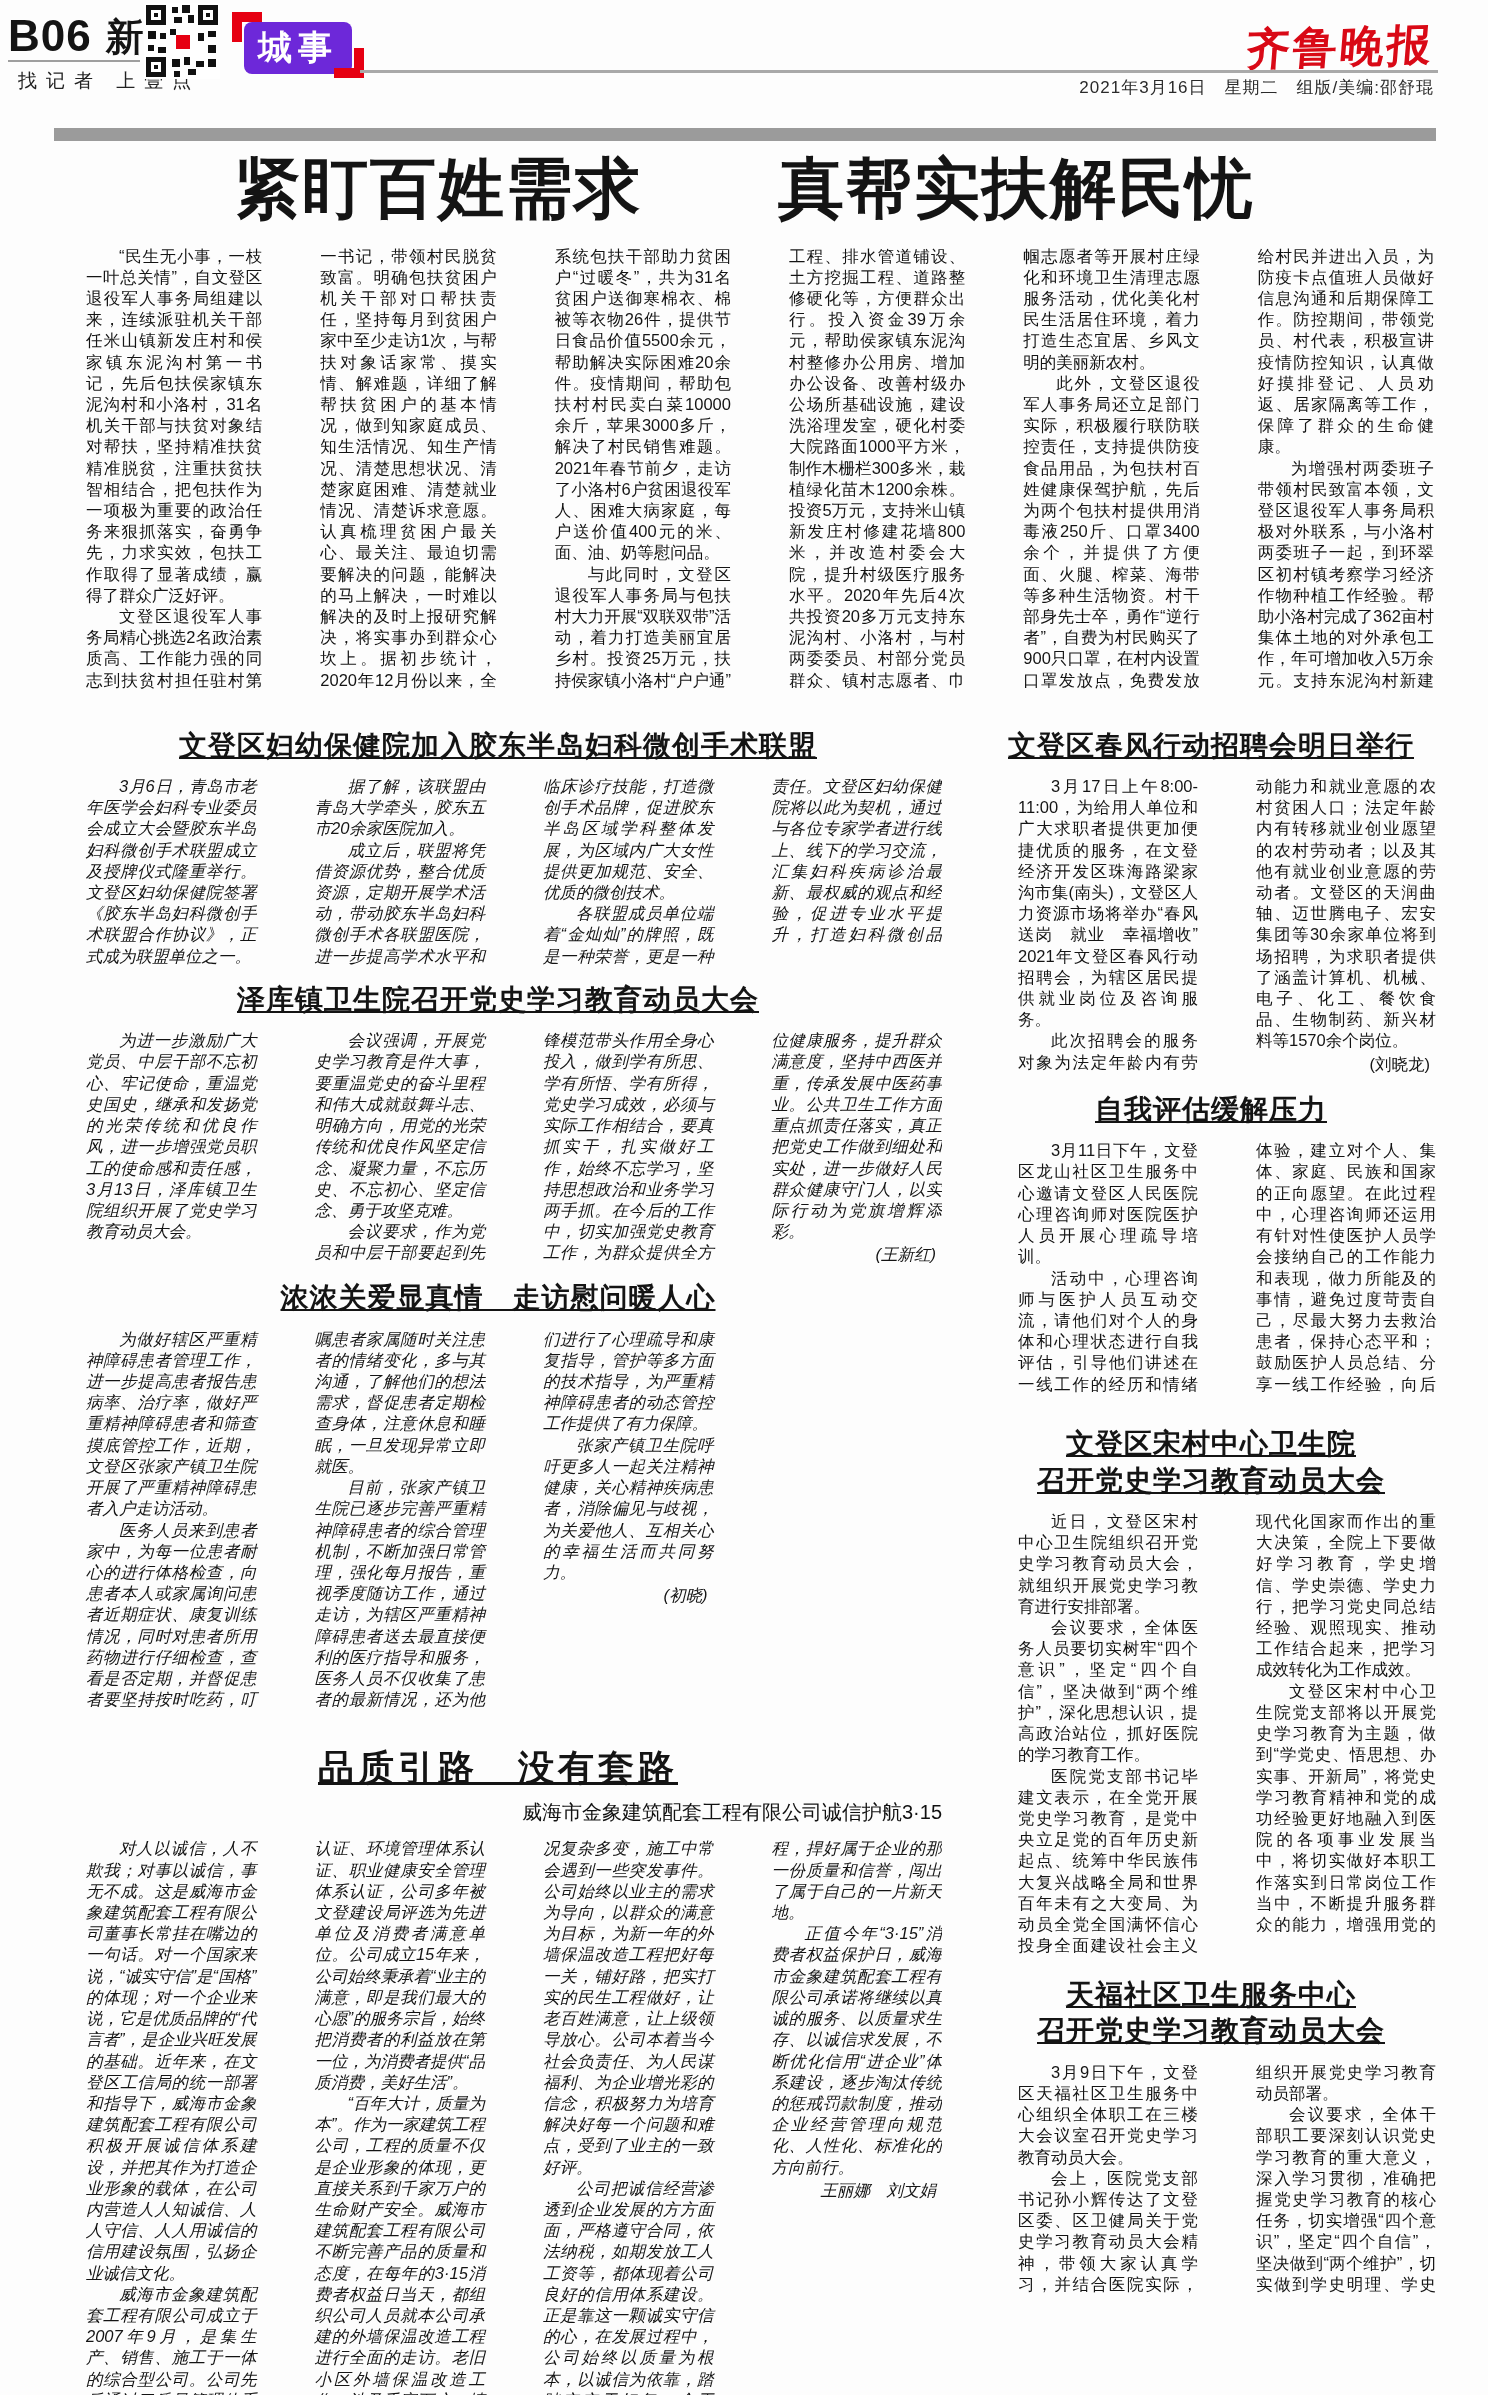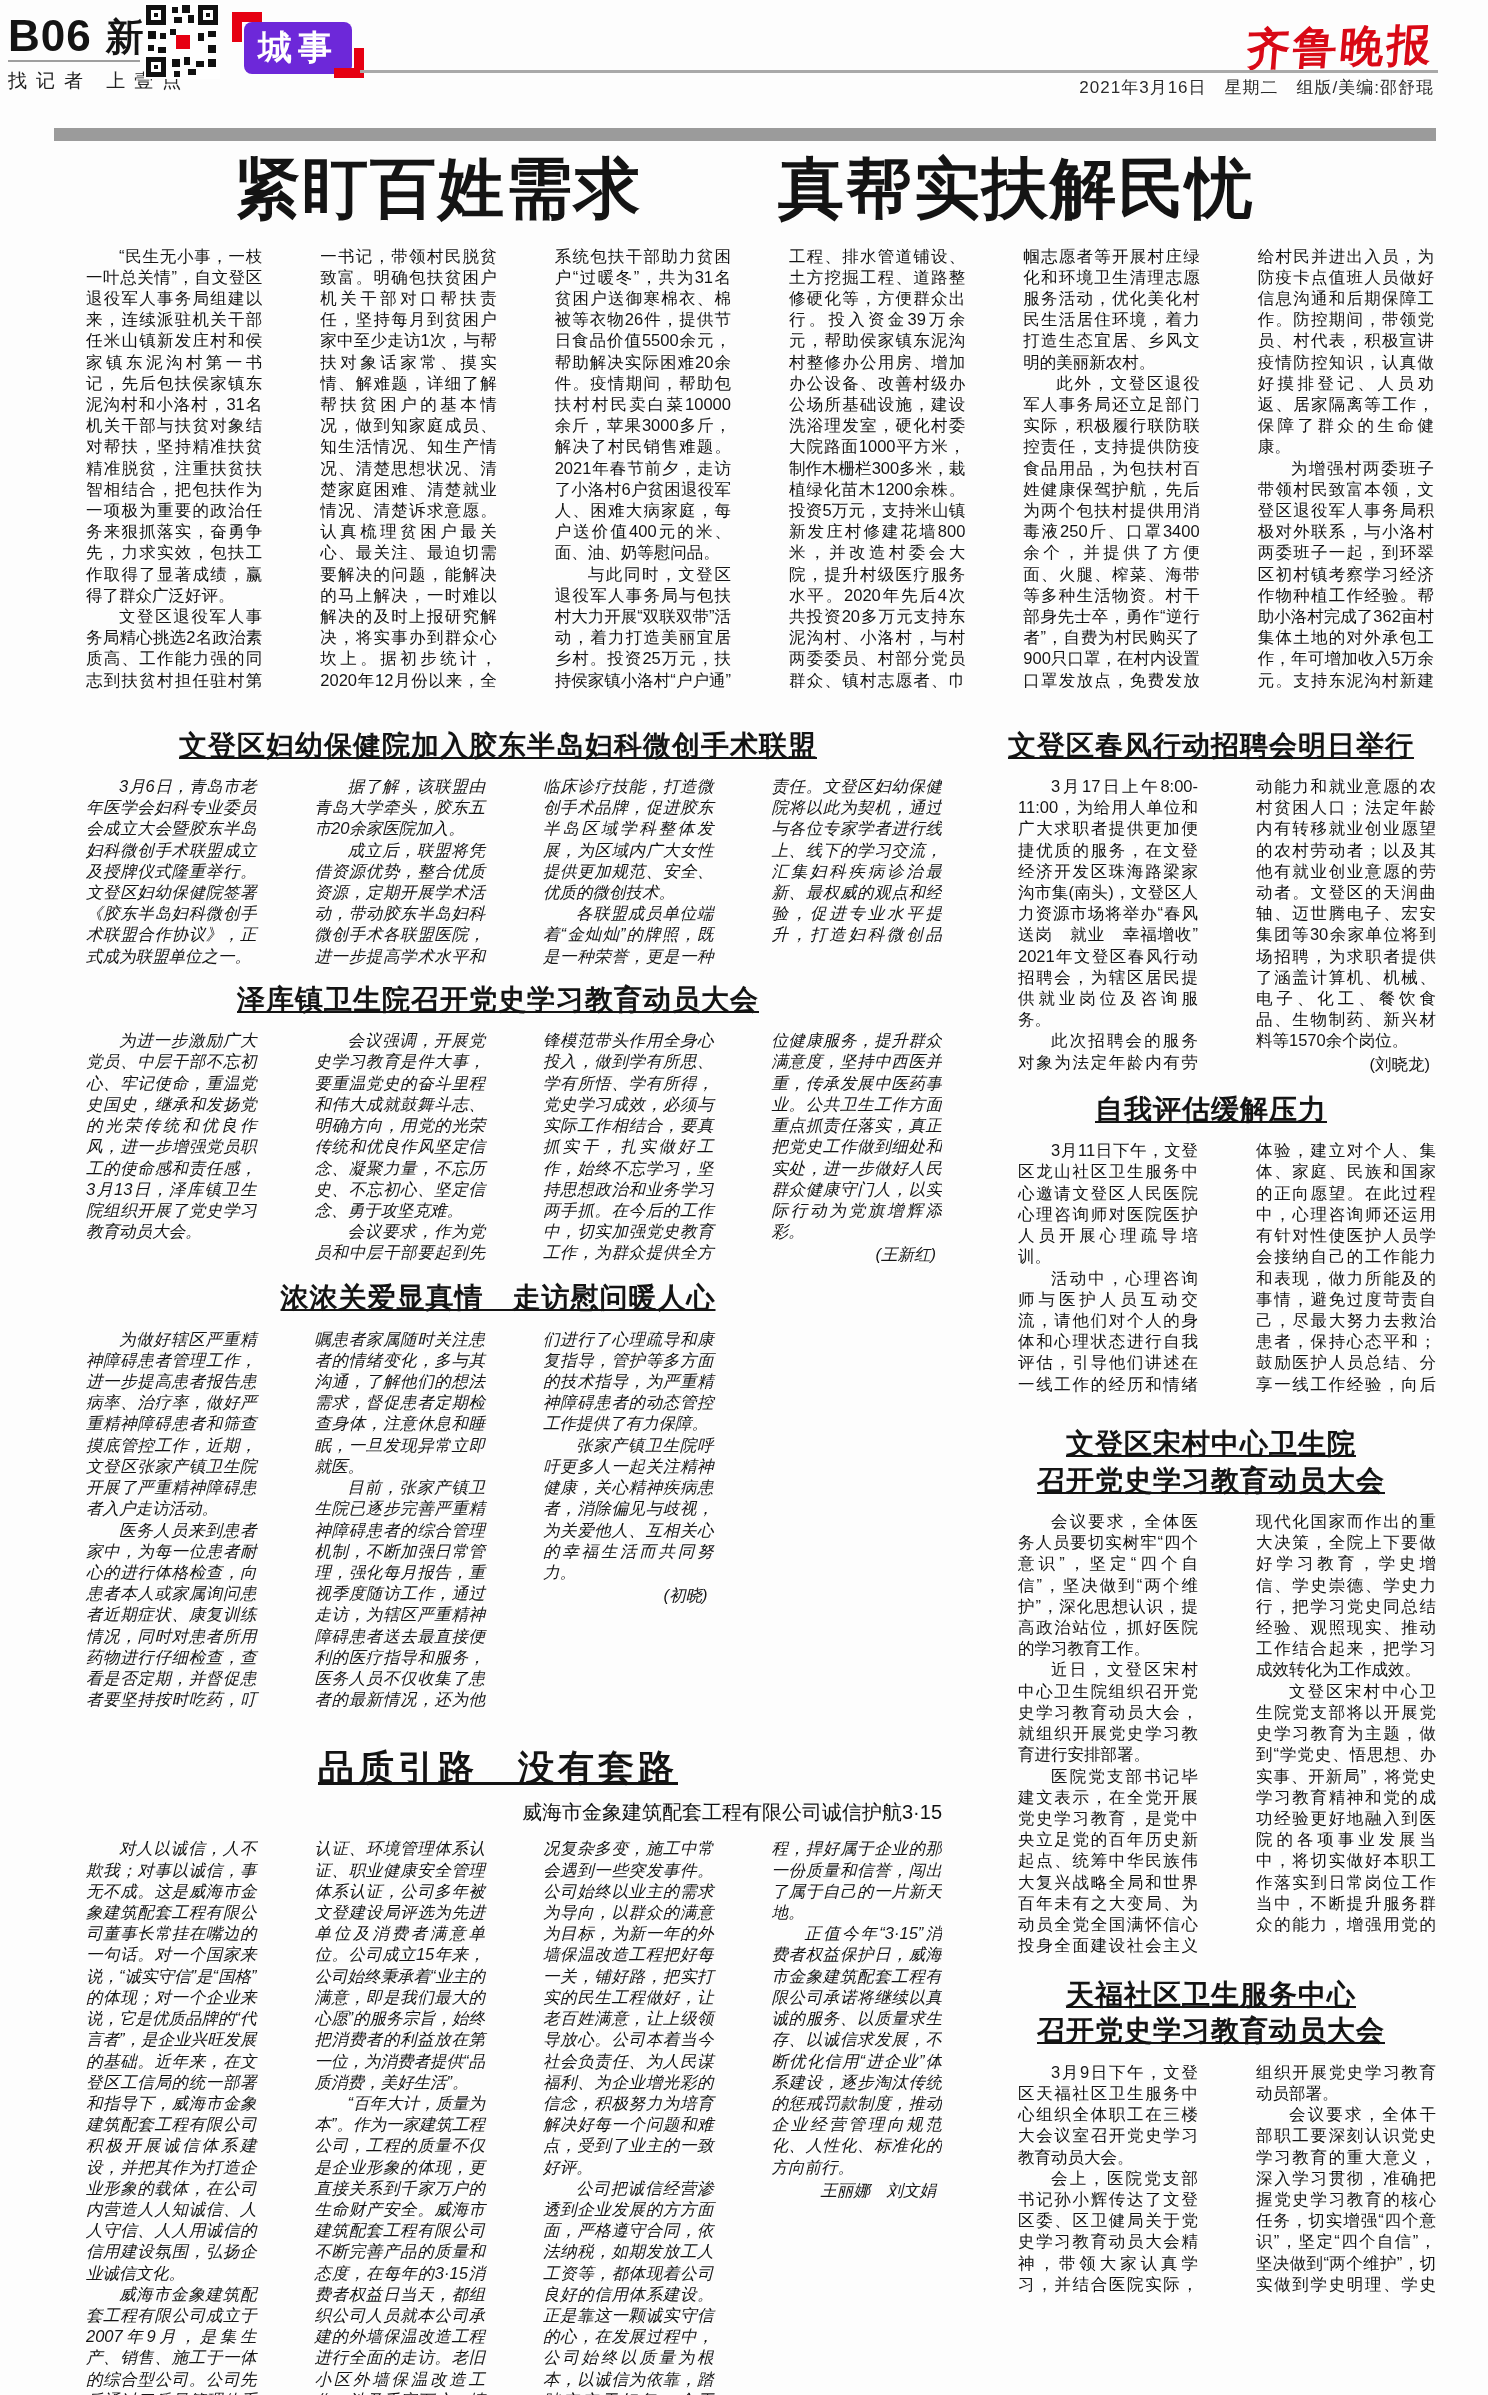--- a/index.html
+++ b/index.html
@@ -9,21 +9,21 @@
     background:#fdfdfd; color:#141414; overflow:hidden;
     font-family:"Liberation Sans","DejaVu Sans",sans-serif;
   }
   
   .masthead { position:relative; height:96px; padding:6px 52px 0 8px; }
   .mh-left { position:absolute; left:8px; top:12px; display:flex; align-items:flex-start; }
   .page-no { font-size:44px; font-weight:bold; letter-spacing:1px; line-height:48px; }
   .section-name { font-size:38px; font-weight:bold; margin-left:14px; line-height:50px; }
   .mh-vline { width:2px; height:52px; background:#9f9f9f; margin-left:12px; }
   .mh-underline { position:absolute; left:8px; top:60px; width:132px; height:2px; background:#9f9f9f; }
-  .slogan { position:absolute; left:8px; top:68px; font-size:19px; letter-spacing:9px; color:#222;text-align:center; }
+  .slogan { position:absolute; left:18px; top:68px; font-size:19px; letter-spacing:9px; color:#222;text-align:center; }
   .qr { position:absolute; left:144px; top:3px; width:76px; height:76px; }
   .badge-wrap { position:absolute; left:232px; top:12px; width:132px; height:66px; }
   .badge {
     position:absolute; left:12px; top:10px; width:108px; height:52px;
     background:#6d28d9; border-radius:8px; color:#fff; font-size:34px; font-weight:bold;
     display:flex; align-items:center; justify-content:center; letter-spacing:6px;
   }
   .corner-tl { position:absolute; left:0; top:0; width:30px; height:30px;
     border-left:10px solid #e60012; border-top:10px solid #e60012; }
   .corner-br { position:absolute; right:0; bottom:0; width:30px; height:30px;
@@ -230,22 +230,22 @@
             </div>
 
         </div>
       </div>
 
       <div class="art">
         <h2 class="art-headline">文登区宋村中心卫生院
 召开党史学习教育动员大会</h2>
         <div class="art-body cols-2 h-452">
           <div class="paras">
+              <p>近日，文登区宋村中心卫生院组织召开党史学习教育动员大会，就组织开展党史学习教育进行安排部署。</p>
               <p>会议要求，全体医务人员要切实树牢“四个意识”，坚定“四个自信”，坚决做到“两个维护”，深化思想认识，提高政治站位，抓好医院的学习教育工作。</p>
-              <p>近日，文登区宋村中心卫生院组织召开党史学习教育动员大会，就组织开展党史学习教育进行安排部署。</p>
               <p>医院党支部书记毕建文表示，在全党开展党史学习教育，是党中央立足党的百年历史新起点、统筹中华民族伟大复兴战略全局和世界百年未有之大变局、为动员全党全国满怀信心投身全面建设社会主义现代化国家而作出的重大决策，全院上下要做好学习教育，学史增信、学史崇德、学史力行，把学习党史同总结经验、观照现实、推动工作结合起来，把学习成效转化为工作成效。</p>
               <p>文登区宋村中心卫生院党支部将以开展党史学习教育为主题，做到“学党史、悟思想、办实事、开新局”，将党史学习教育精神和党的成功经验更好地融入到医院的各项事业发展当中，将切实做好本职工作落实到日常岗位工作当中，不断提升服务群众的能力，增强用党的先进理论指导工作的本领。</p>
             </div>
           <p class="byline">(杨卫)</p>
         </div>
       </div>
 
       <div class="art">
         <h2 class="art-headline">天福社区卫生服务中心
 召开党史学习教育动员大会</h2>

